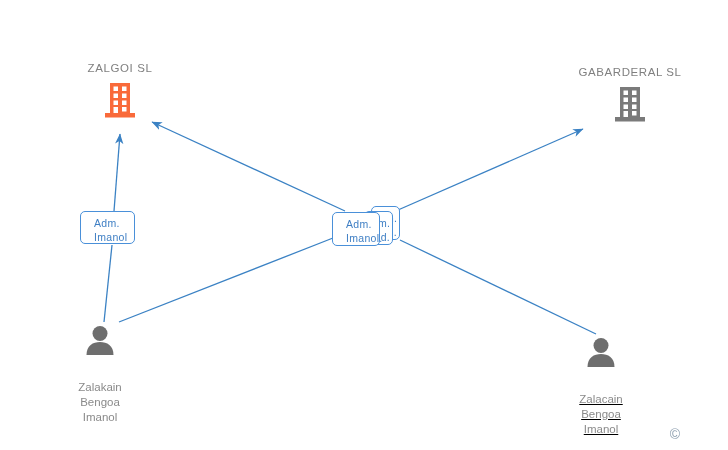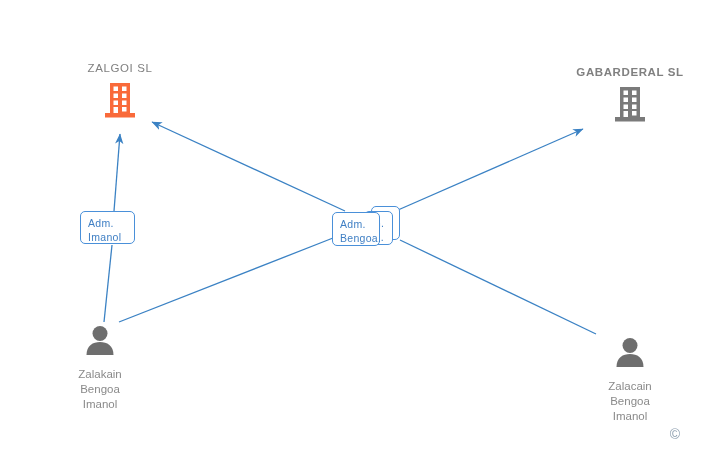--- a/index.html
+++ b/index.html
@@ -14,32 +14,32 @@
   svg.edges{position:absolute;left:0;top:0;width:728px;height:450px;}
 
   .node{position:absolute;display:flex;flex-direction:column;align-items:center;}
 
   .co-label{
     font-size:11.5px;color:#808080;letter-spacing:.6px;
     white-space:nowrap;margin-bottom:6px;
   }
   .person-label{
     font-size:11.5px;color:#8a8a8a;line-height:15px;
-    text-align:center;white-space:nowrap;margin-top:8px;
+    text-align:center;white-space:nowrap;margin-top:21px;
   }
 
   .role-box{
     position:absolute;
     border:1.5px solid #4a90d9;
     border-radius:5px;
     background:#ffffff;
     color:#3f7fc4;
     font-size:10.5px;
     line-height:14px;
-    padding:4px 7px;
+    padding:4px 13px;
     box-sizing:border-box;
     text-align:left;
     letter-spacing:.3px;
     white-space:nowrap;
   }
 
   .watermark{
     position:absolute;right:8px;bottom:8px;
     display:flex;align-items:center;gap:4px;
     font-size:16px;
@@ -83,21 +83,21 @@
         <rect x="10.5" y="13.5" width="4.5" height="4.5" fill="#ffffff"></rect>
         <rect x="19" y="13.5" width="4.5" height="4.5" fill="#ffffff"></rect>
         <rect x="10.5" y="20.5" width="4.5" height="4.5" fill="#ffffff"></rect>
         <rect x="19" y="20.5" width="4.5" height="4.5" fill="#ffffff"></rect>
         <rect x="10.5" y="27" width="4.5" height="6" fill="#ffffff"></rect>
         <rect x="19" y="27" width="4.5" height="4.5" fill="#ffffff"></rect>
       </svg>
     </span>
   </div>
 
-  <div class="node" style="left:560px; top:66px; width:140px;font-weight:bold;">
+  <div class="node" style="left:560px; top:66px; width:140px;">
     <div class="co-label">GABARDERAL SL</div>
     <span>
       <svg width="34" height="40" viewBox="0 0 34 40">
         <rect x="7" y="3" width="20" height="30" fill="#7a7a7a"></rect>
         <rect x="2" y="33" width="30" height="4.5" fill="#7a7a7a"></rect>
         <rect x="10.5" y="6.5" width="4.5" height="4.5" fill="#ffffff"></rect>
         <rect x="19" y="6.5" width="4.5" height="4.5" fill="#ffffff"></rect>
         <rect x="10.5" y="13.5" width="4.5" height="4.5" fill="#ffffff"></rect>
         <rect x="19" y="13.5" width="4.5" height="4.5" fill="#ffffff"></rect>
         <rect x="10.5" y="20.5" width="4.5" height="4.5" fill="#ffffff"></rect>
@@ -115,21 +115,21 @@
         <path d="M3.5 30 C3.5 20.5 10 17 17 17 C24 17 30.5 20.5 30.5 30 Z" fill="#6e6e6e"></path>
       </svg>
     </span>
     <div class="person-label">
       <div>Zalakain</div>
       <div>Bengoa</div>
       <div>Imanol</div>
     </div>
   </div>
 
-  <div class="node" style="left:575px; top:337px; width:110px;">
+  <div class="node" style="left:546px; top:337px; width:110px;text-decoration:underline;">
     <span>
       <svg width="34" height="30" viewBox="0 0 34 30">
         <circle cx="17" cy="8.5" r="7.5" fill="#6e6e6e"></circle>
         <path d="M3.5 30 C3.5 20.5 10 17 17 17 C24 17 30.5 20.5 30.5 30 Z" fill="#6e6e6e"></path>
       </svg>
     </span>
     <div class="person-label">
       <div>Zalacain</div>
       <div>Bengoa</div>
       <div>Imanol</div>
@@ -146,20 +146,20 @@
     <div>id.</div>
   </div>
 
   <div class="role-box" style="left:364px; top:211px; width:29px; height:34px; overflow:hidden;">
     <div>m.</div>
     <div>id.</div>
   </div>
 
   <div class="role-box" style="left:332px; top:212px; width:48px; height:34px;">
     <div>Adm.</div>
-    <div>Bengoa.</div>
+    <div>Imanol.</div>
   </div>
 
   <div class="watermark">
     <span class="wm-c">©</span>
   </div>
 
 </div>
 
 </body></html>

